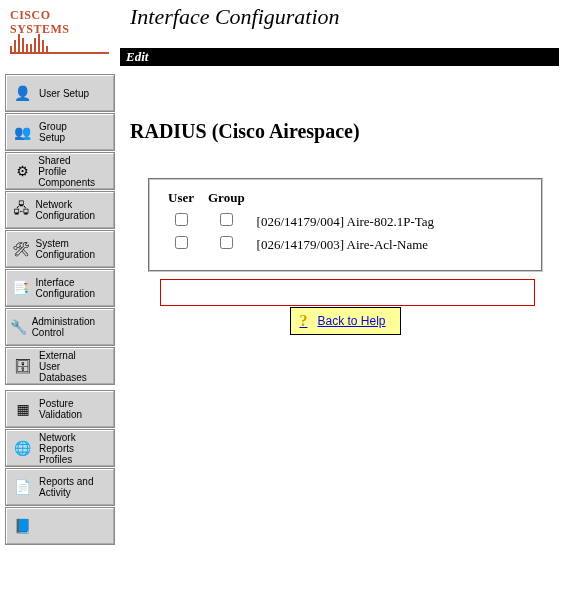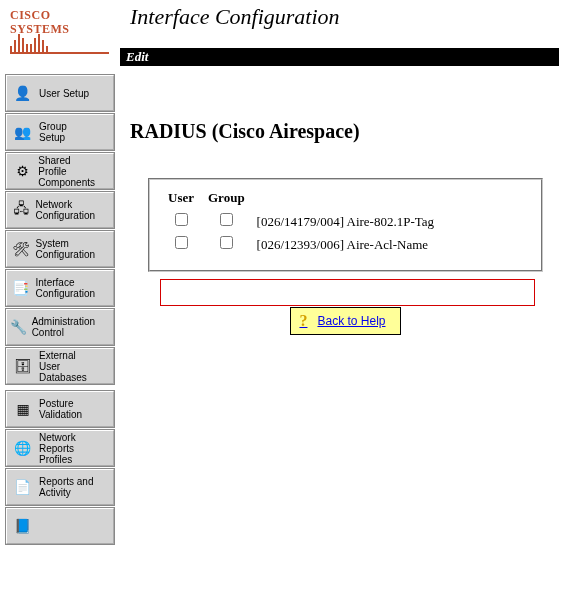--- a/index.html
+++ b/index.html
@@ -136,21 +136,21 @@
           </thead>
       <tbody id="attr-body">
             <tr>
               <td class="cbcell"><input type="checkbox" style=""></td>
               <td class="cbcell"><input type="checkbox" style=""></td>
               <td>[026/14179/004] Aire-802.1P-Tag</td>
             </tr>
             <tr>
               <td class="cbcell"><input type="checkbox" style=""></td>
               <td class="cbcell"><input type="checkbox" style=""></td>
-              <td>[026/12393/006] Aire-Acl-Name</td>
+              <td>[026/14179/003] Aire-Acl-Name</td>
             </tr>
           </tbody>
     </table>
     <div id="hl-box" class="hl-line" style="left: 10px; top: 99px; width: 373px; height: 25px;"></div>
   </div>
   <div class="help-wrap">
     <a class="help" href="#">
       <span class="q">?</span>
       <span>Back to Help</span>
     </a>

